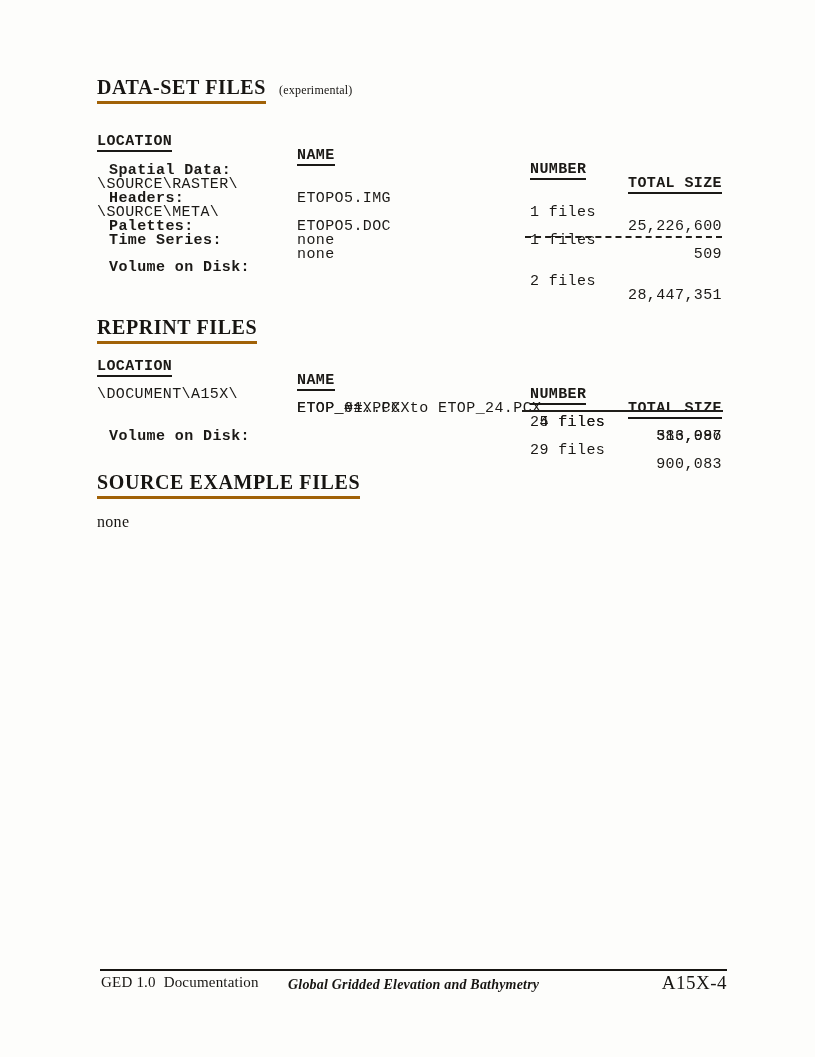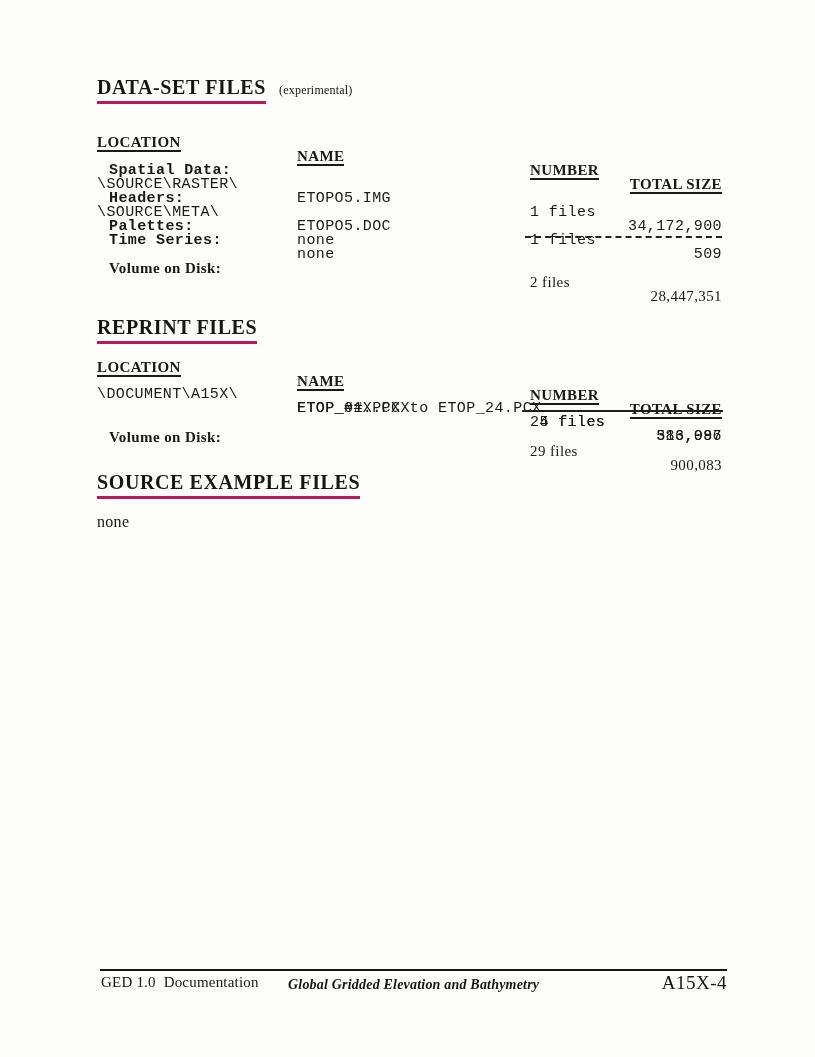--- a/index.html
+++ b/index.html
@@ -10,34 +10,34 @@
     background:#fdfdfb;
     color:#171512;
     font-family:"Liberation Serif", serif;
     overflow:hidden;
   }
   
   .h1 { position:absolute; left:97px; white-space:nowrap; }
   .h1 .ht {
     display:inline-block;
     font-size:20px; font-weight:bold; letter-spacing:0.6px;
-    border-bottom:3px solid #be185d; padding-bottom:2px;
+    border-bottom:3px solid #a16207; padding-bottom:2px;
   }
   .h1 .hs {
     font-size:12px; font-weight:normal; margin-left:13px;
     letter-spacing:0.2px;
   }
   
   .tbl, .trow-abs {
     font-family:"Liberation Mono", "DejaVu Sans Mono", monospace;
     font-size:15px; letter-spacing:0.4px; color:#1b1916;
   }
   .tbl { position:absolute; left:97px; width:625px; }
   .trow { position:relative; height:14px; line-height:14px; white-space:pre; }
-  .trow-abs { position:absolute; left:97px; width:625px; height:14px; line-height:14px; white-space:pre;font-family:Liberation Serif, serif; }
+  .trow-abs { position:absolute; left:97px; width:625px; height:14px; line-height:14px; white-space:pre; }
   .c-loc  { position:absolute; left:0; white-space:pre; }
   .c-name { position:absolute; left:200px; white-space:pre; }
   .c-num  { position:absolute; left:433px; white-space:pre; }
   .c-size { position:absolute; right:0; white-space:pre; }
   .b { font-weight:bold;margin-left:12px; }
   .colhead { font-weight:bold; border-bottom:2px solid #1b1916; padding-bottom:1px; }
   
   .sep-dashed {
     position:absolute; left:525px; width:197px; height:0;
     border-top:2px dashed #201e1a;
@@ -74,21 +74,21 @@
   </div>
 
   <div class="tbl" style="top:150px;">
     <div class="trow">
       <span class="c-loc b">Spatial Data:</span>
     </div>
     <div class="trow">
       <span class="c-loc">\SOURCE\RASTER\</span>
       <span class="c-name">ETOPO5.IMG</span>
       <span class="c-num">1 files</span>
-      <span class="c-size">34,172,900</span>
+      <span class="c-size">25,226,600</span>
     </div>
     <div class="trow">
       <span class="c-loc b">Headers:</span>
     </div>
     <div class="trow">
       <span class="c-loc">\SOURCE\META\</span>
       <span class="c-name">ETOPO5.DOC</span>
       <span class="c-num">1 files</span>
       <span class="c-size">509</span>
     </div>

